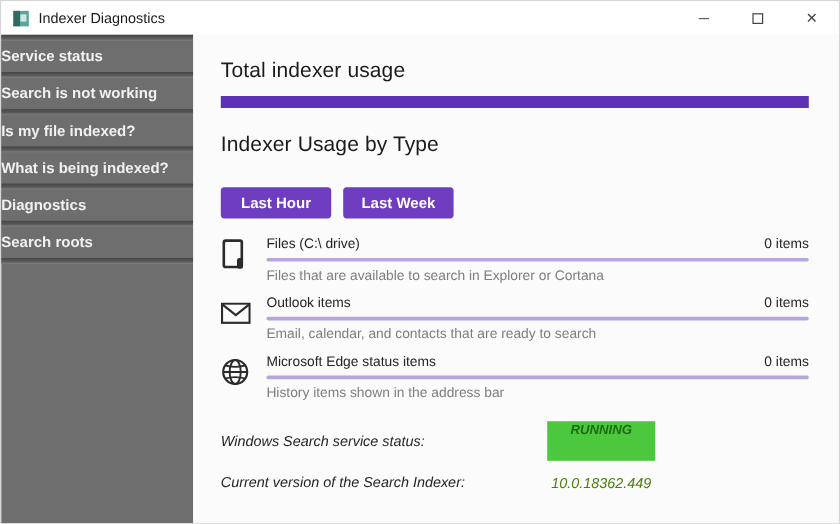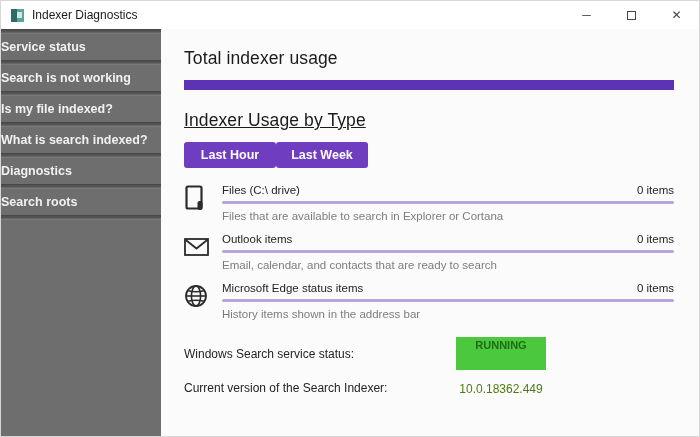--- a/index.html
+++ b/index.html
@@ -58,43 +58,43 @@
   }
   .h1 {
     font-size:17.5px; font-weight:400; color:#1b1b1b; letter-spacing:0.1px;
   }
   .total-bar-track { margin-top:11px; height:10px; background:#e3dcf2; }
   .total-bar-fill  { height:100%; background:#5b33b4; }
   .total-labels {
     display:flex; justify-content:space-between;
     margin-top:6px; font-size:11.5px; color:#252423;
   }
-  .h2 { margin-top:20px;text-decoration:underline; }
-
-  .btn-row { display:flex; margin-top:11px; }
+  .h2 { margin-top:20px; }
+
+  .btn-row { display:flex; gap:10px; margin-top:25px; }
   .time-btn {
     width:92px; height:26px;
     background:#6f3dc0; color:#ffffff;
     font-family:"Liberation Sans", sans-serif;
     font-size:12.5px; font-weight:bold;
     border:none; border-radius:3px; cursor:pointer;
   }
 
   .rows { margin-top:16px; }
   .row { display:flex; margin-bottom:11px; }
   .row-icon { width:38px; padding-top:1px; color:#2b2b2b; }
   .row-body { flex:1; }
   .row-line1 {
     display:flex; justify-content:space-between;
     font-size:11.5px; color:#252423;
   }
   .row-bar { height:3px; background:#b7a6da; border-radius:2px; margin-top:5px; }
   .row-desc { font-size:11.5px; color:#7d7d7d; margin-top:6px; }
 
-  .status { margin-top:17px; }
+  .status { margin-top:17px;font-style:italic; }
   .status-line { display:flex; align-items:center; margin-bottom:9px; }
   .status-label { font-size:12px; color:#252423; width:272px; flex:none; }
   .badge {
     width:90px; height:33px; line-height:17px; text-align:center;
     background:#4cc83e; color:#1e6b14;
     font-size:11px; font-weight:bold;
   }
   .version-value {
     width:90px; text-align:center;
     font-size:12px; color:#4d7c0f; margin-top:3px;
@@ -117,21 +117,21 @@
 </div>
 
 <div class="sidebar">
   <div class="side-sep"></div>
   <div class="side-item">Service status</div>
   <div class="side-sep"></div>
   <div class="side-item">Search is not working</div>
   <div class="side-sep"></div>
   <div class="side-item">Is my file indexed?</div>
   <div class="side-sep"></div>
-  <div class="side-item">What is search indexed?</div>
+  <div class="side-item">What is being indexed?</div>
   <div class="side-sep"></div>
   <div class="side-item">Diagnostics</div>
   <div class="side-sep"></div>
   <div class="side-item">Search roots</div>
   <div class="side-sep"></div>
 </div>
 
 <div class="main">
 
   <div class="h1">Total indexer usage</div>

